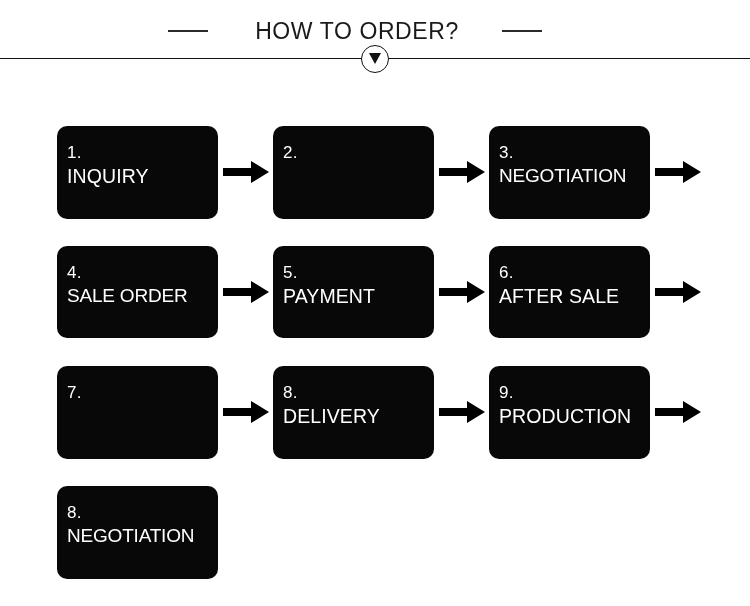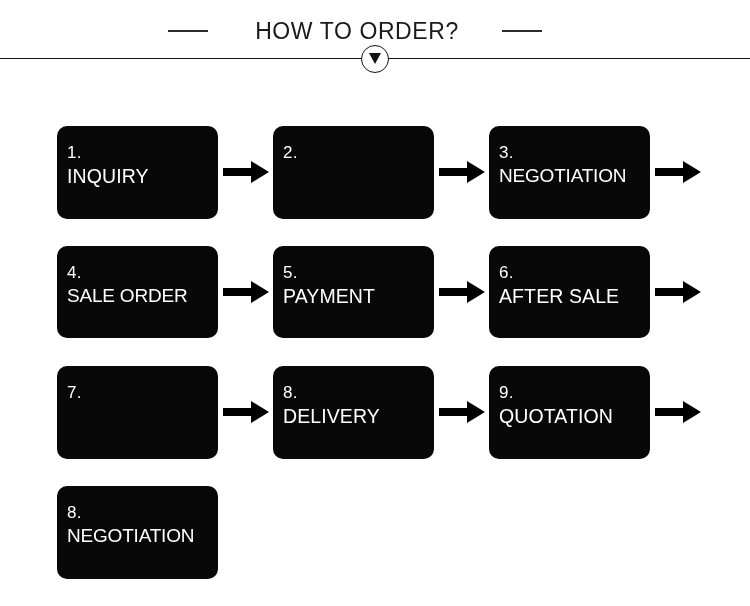--- a/index.html
+++ b/index.html
@@ -260,21 +260,21 @@
     </div>
 
     <span class="arrow">
       <svg width="46" height="26" viewBox="0 0 46 26" aria-hidden="true">
         <path d="M0 9 H28 V2 L46 13 L28 24 V17 H0 Z" fill="#000000"></path>
       </svg>
     </span>
 
     <div class="step-box">
       <span class="step-num">9.</span>
-      <span class="step-label">QUOTATION</span>
+      <span class="step-label">PRODUCTION</span>
     </div>
 
     <span class="arrow">
       <svg width="46" height="26" viewBox="0 0 46 26" aria-hidden="true">
         <path d="M0 9 H28 V2 L46 13 L28 24 V17 H0 Z" fill="#000000"></path>
       </svg>
     </span>
   </div>
 
   <div class="flow-row r3">

